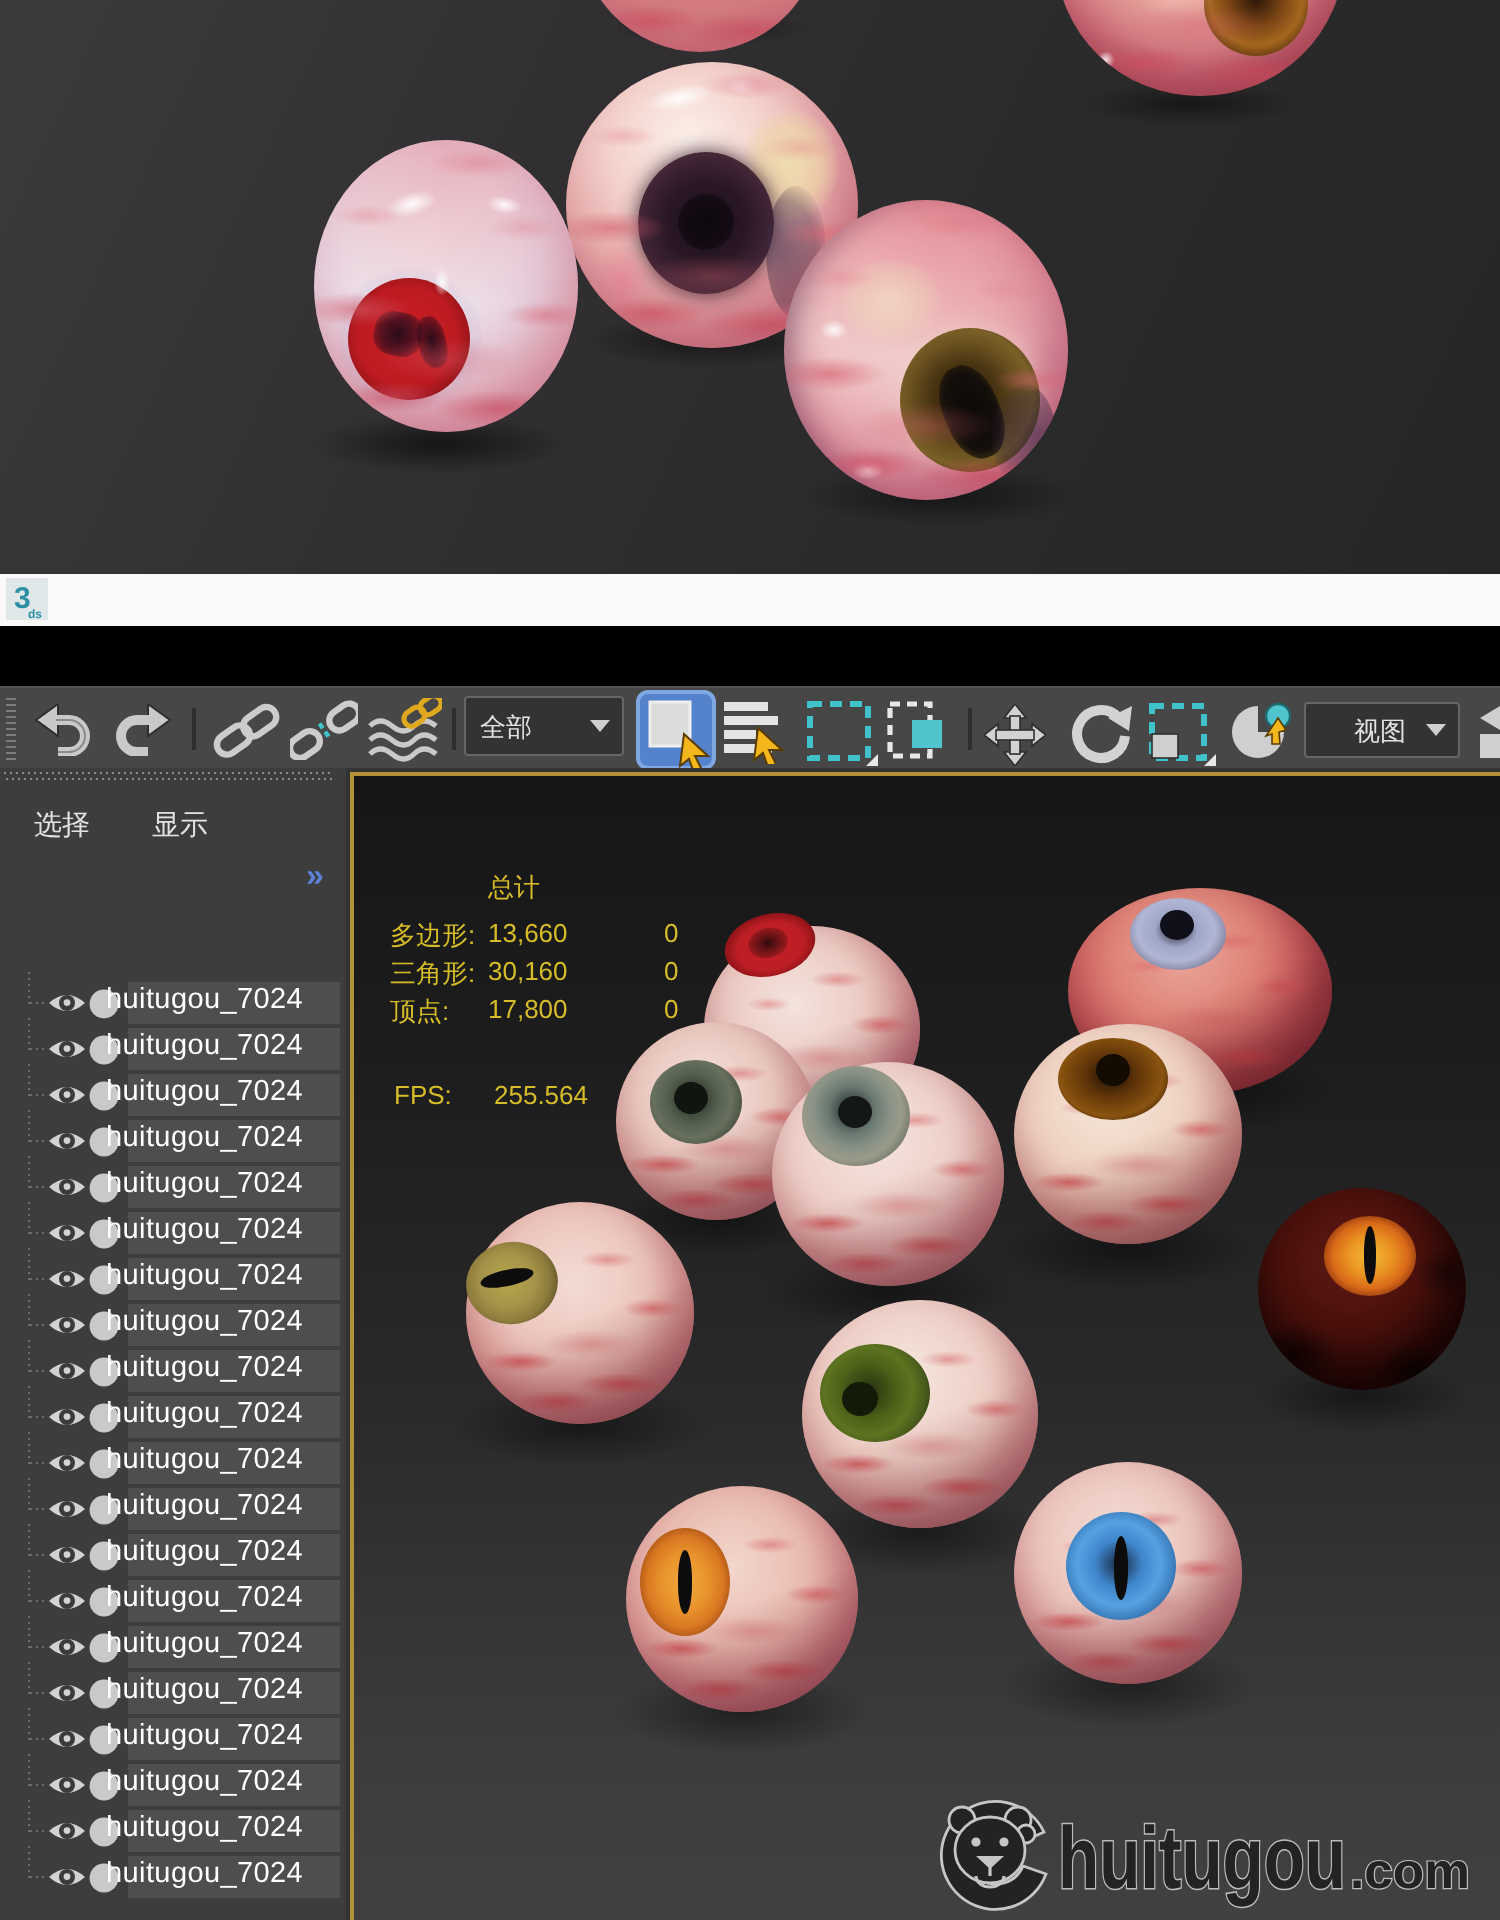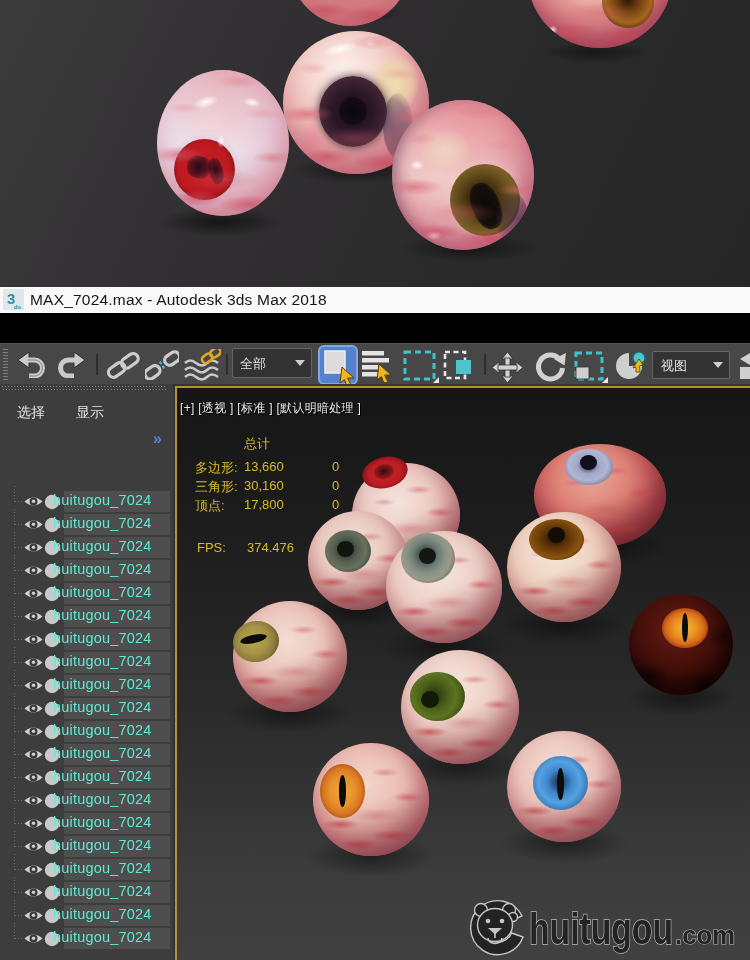--- a/index.html
+++ b/index.html
@@ -41,21 +41,21 @@
   #vpin{position:absolute;left:2px;top:2px;width:575px;height:574px;
      background:linear-gradient(#161616 0%,#1d1d1d 25%,#2a2a2a 55%,#3c3c3c 85%,#414141 100%);
      border-left:2px solid #b29138;border-top:2px solid #b29138;}
   .veye{position:absolute;border-radius:50%;}
   .slit{position:absolute;background:#0c0c0c;border-radius:50%;}
   .ystat{position:absolute;color:#d6bc28;font-size:13px;}
   #vplabel{position:absolute;left:3px;top:12px;color:#e8e8e8;font-size:12px;letter-spacing:.3px;text-shadow:1px 1px 1px #000;}
   
   .prow{position:absolute;left:0;width:172px;height:23px;}
   .prow .bg{position:absolute;left:64px;top:1px;width:106px;height:21px;background:#4e4e4e;}
-  .prow .nm{position:absolute;left:53px;top:2px;color:#5eead4;font-size:14.5px;letter-spacing:.2px;white-space:nowrap;overflow:hidden;width:100px;}
+  .prow .nm{position:absolute;left:53px;top:2px;color:#ffffff;font-size:14.5px;letter-spacing:.2px;white-space:nowrap;overflow:hidden;width:100px;}
   .prow svg{position:absolute;}
   
   #wm{position:absolute;right:14px;bottom:3px;}
 </style>
 </head>
 <body>
 <div id="page">
 
   <div id="photo">
 
@@ -131,21 +131,20 @@
       <div class="pvn"></div>
     </div>
   </div>
 
   <div id="titlebar" class="abs">
     <svg class="abs" style="left:3px;top:2px" width="21" height="21" viewBox="0 0 21 21">
       <rect x="0" y="0" width="21" height="21" fill="#dfe7e9"></rect>
       <text x="4" y="15" font-size="15" font-weight="bold" fill="#2d8fa5" font-family="Liberation Sans">3</text>
       <text x="11" y="20" font-size="6" font-weight="bold" fill="#2d8fa5" font-family="Liberation Sans">ds</text>
     </svg>
-    <div class="txt">MAX_7024.max - Autodesk 3ds Max 2018</div>
   </div>
 
 
   <div id="toolbar" class="abs">
 
     <div class="abs" style="left:3px;top:5px;width:5px;height:31px;
       background:repeating-linear-gradient(0deg,#8a8a8a 0 1px,transparent 1px 3px);opacity:.8;"></div>
 
     <svg class="abs" style="left:17px;top:8px" width="31" height="26" viewBox="0 0 31 26">
       <polygon points="1,8 12,0 12,16" fill="#c9c9c9" stroke="#2f2f2f" stroke-width="1"></polygon>
@@ -239,21 +238,21 @@
       <polygon points="29,33 35,33 35,27" fill="#e8e8e8"></polygon>
     </svg>
 
     <svg class="abs" style="left:615px;top:7px" width="33" height="33" viewBox="0 0 33 33">
       <path d="M14,2 a13,13 0 1 0 13,13 L14,15 Z" fill="#cfcfcf"></path>
       <circle cx="24" cy="7" r="6" fill="#4fc4cc" stroke="#1e6a70" stroke-width="1.2"></circle>
       <polygon points="24,8 18,17 21,16 21,21 25,21 24.5,15 28,14" fill="#f3b71d" stroke="#5a3c00" stroke-width=".8"></polygon>
     </svg>
 
     <div class="drop" style="left:652px;top:7px;width:76px;height:26px;">
-      <span style="position:absolute;left:8px;top:5px">视图</span>
+      <span style="position:absolute;left:24px;top:5px">视图</span>
         <i class="arr"></i>
     </div>
 
     <svg class="abs" style="left:738px;top:7px" width="12" height="30" viewBox="0 0 12 30">
       <path d="M12,2 L2,8 L12,14 Z M12,16 h-10 v12 h10" fill="#cfcfcf"></path>
     </svg>
   </div>
 
   <div id="main" class="abs">
     <div id="panel">
@@ -540,33 +539,32 @@
         </svg>
         <svg style="left:44px;top:4px" width="16" height="16" viewBox="0 0 16 16">
           <circle cx="8" cy="8" r="7.2" fill="#c9c9c9"></circle>
         </svg>
         <div class="bg"></div>
         <div class="nm">huitugou_7024</div>
       </div>
     </div>
     <div id="vp">
       <div id="vpin">
-        <div id="vplabel">[+]  [透视 ]  [标准 ]  [默认明暗处理 ]</div>
         <div class="ystat" style="left:67px;top:47px">总计</div>
         <div class="ystat" style="left:18px;top:71px">多边形:</div>
         <div class="ystat" style="left:67px;top:71px">13,660</div>
         <div class="ystat" style="left:155px;top:71px">0</div>
         <div class="ystat" style="left:18px;top:90px">三角形:</div>
         <div class="ystat" style="left:67px;top:90px">30,160</div>
         <div class="ystat" style="left:155px;top:90px">0</div>
         <div class="ystat" style="left:18px;top:109px">顶点:</div>
         <div class="ystat" style="left:67px;top:109px">17,800</div>
         <div class="ystat" style="left:155px;top:109px">0</div>
         <div class="ystat" style="left:20px;top:152px">FPS:</div>
-        <div class="ystat" style="left:70px;top:152px">374.476</div>
+        <div class="ystat" style="left:70px;top:152px">255.564</div>
         <div class="abs" style="left:164px;top:160px;width:130px;height:40px;background:radial-gradient(ellipse,rgba(0,0,0,0.45) 0%,rgba(0,0,0,0) 65%)"></div>
         <div class="abs" style="left:348px;top:136px;width:150px;height:44px;background:radial-gradient(ellipse,rgba(0,0,0,0.45) 0%,rgba(0,0,0,0) 65%)"></div>
         <div class="abs" style="left:121px;top:202px;width:120px;height:40px;background:radial-gradient(ellipse,rgba(0,0,0,0.45) 0%,rgba(0,0,0,0) 65%)"></div>
         <div class="abs" style="left:197px;top:236px;width:140px;height:44px;background:radial-gradient(ellipse,rgba(0,0,0,0.45) 0%,rgba(0,0,0,0) 65%)"></div>
         <div class="abs" style="left:317px;top:215px;width:140px;height:44px;background:radial-gradient(ellipse,rgba(0,0,0,0.45) 0%,rgba(0,0,0,0) 65%)"></div>
         <div class="abs" style="left:444px;top:290px;width:120px;height:40px;background:radial-gradient(ellipse,rgba(0,0,0,0.45) 0%,rgba(0,0,0,0) 65%)"></div>
         <div class="abs" style="left:43px;top:303px;width:140px;height:44px;background:radial-gradient(ellipse,rgba(0,0,0,0.45) 0%,rgba(0,0,0,0) 65%)"></div>
         <div class="abs" style="left:213px;top:355px;width:140px;height:46px;background:radial-gradient(ellipse,rgba(0,0,0,0.45) 0%,rgba(0,0,0,0) 65%)"></div>
         <div class="abs" style="left:124px;top:445px;width:140px;height:46px;background:radial-gradient(ellipse,rgba(0,0,0,0.45) 0%,rgba(0,0,0,0) 65%)"></div>
         <div class="abs" style="left:317px;top:432px;width:140px;height:46px;background:radial-gradient(ellipse,rgba(0,0,0,0.45) 0%,rgba(0,0,0,0) 65%)"></div>

